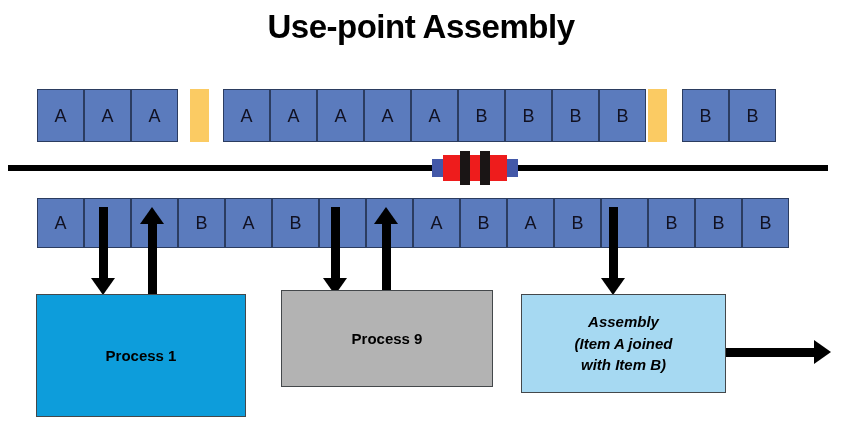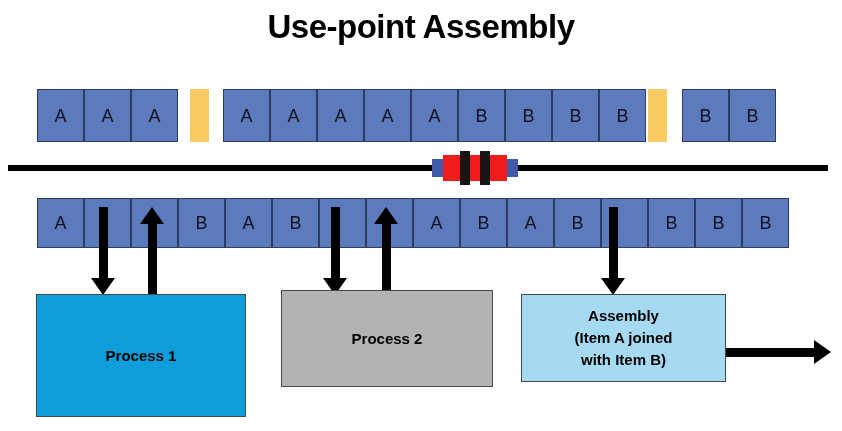--- a/index.html
+++ b/index.html
@@ -305,22 +305,22 @@
         <div class="shaft" style="width: 98px;"></div>
         <div class="head" style="left: 98px;"></div>
       </div>
     </div>
 
   <div id="process-layer">
       <div class="process-box" style="left: 36px; top: 294px; width: 210px; height: 123px; background: rgb(13, 157, 219);">
         <span class="pline">Process 1</span>
       </div>
       <div class="process-box" style="left: 281px; top: 290px; width: 212px; height: 97px; background: rgb(179, 179, 179);">
-        <span class="pline">Process 2</span>
-      </div>
-      <div class="process-box" style="left: 521px; top: 294px; width: 205px; height: 88px; background: rgb(166, 217, 242);">
+        <span class="pline">Process 9</span>
+      </div>
+      <div class="process-box" style="left: 521px; top: 294px; width: 205px; height: 99px; background: rgb(166, 217, 242); font-style: italic;">
         <span class="pline">Assembly</span>
         <span class="pline">(Item A joined</span>
         <span class="pline">with Item B)</span>
       </div>
     </div>
 
 </div>
 
 </body></html>

